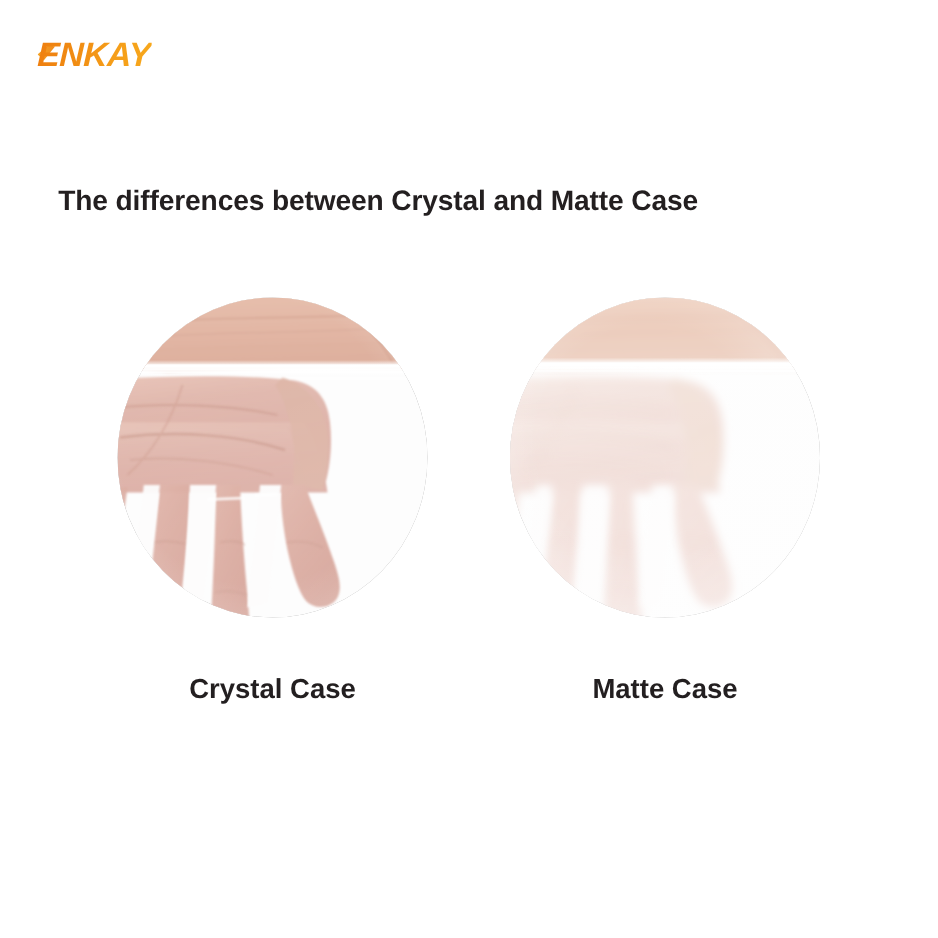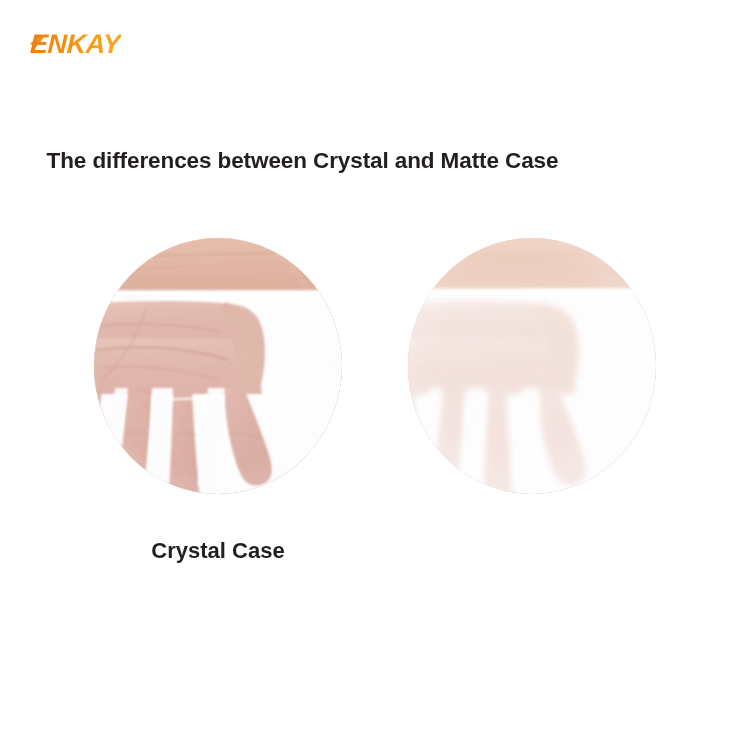--- a/index.html
+++ b/index.html
@@ -365,14 +365,15 @@
 
           <rect x="0" y="52" width="248" height="204" fill="url(#mFrost)"></rect>
           <rect x="0" y="0" width="248" height="256" fill="url(#mVig)"></rect>
         </svg>
       </div>
     </div>
 
   </div>
 
   <div class="panel-caption" id="caption-crystal">Crystal Case</div>
+  <div class="panel-caption" id="caption-matte">Matte Case</div>
 
 </div>
 
 </body></html>

